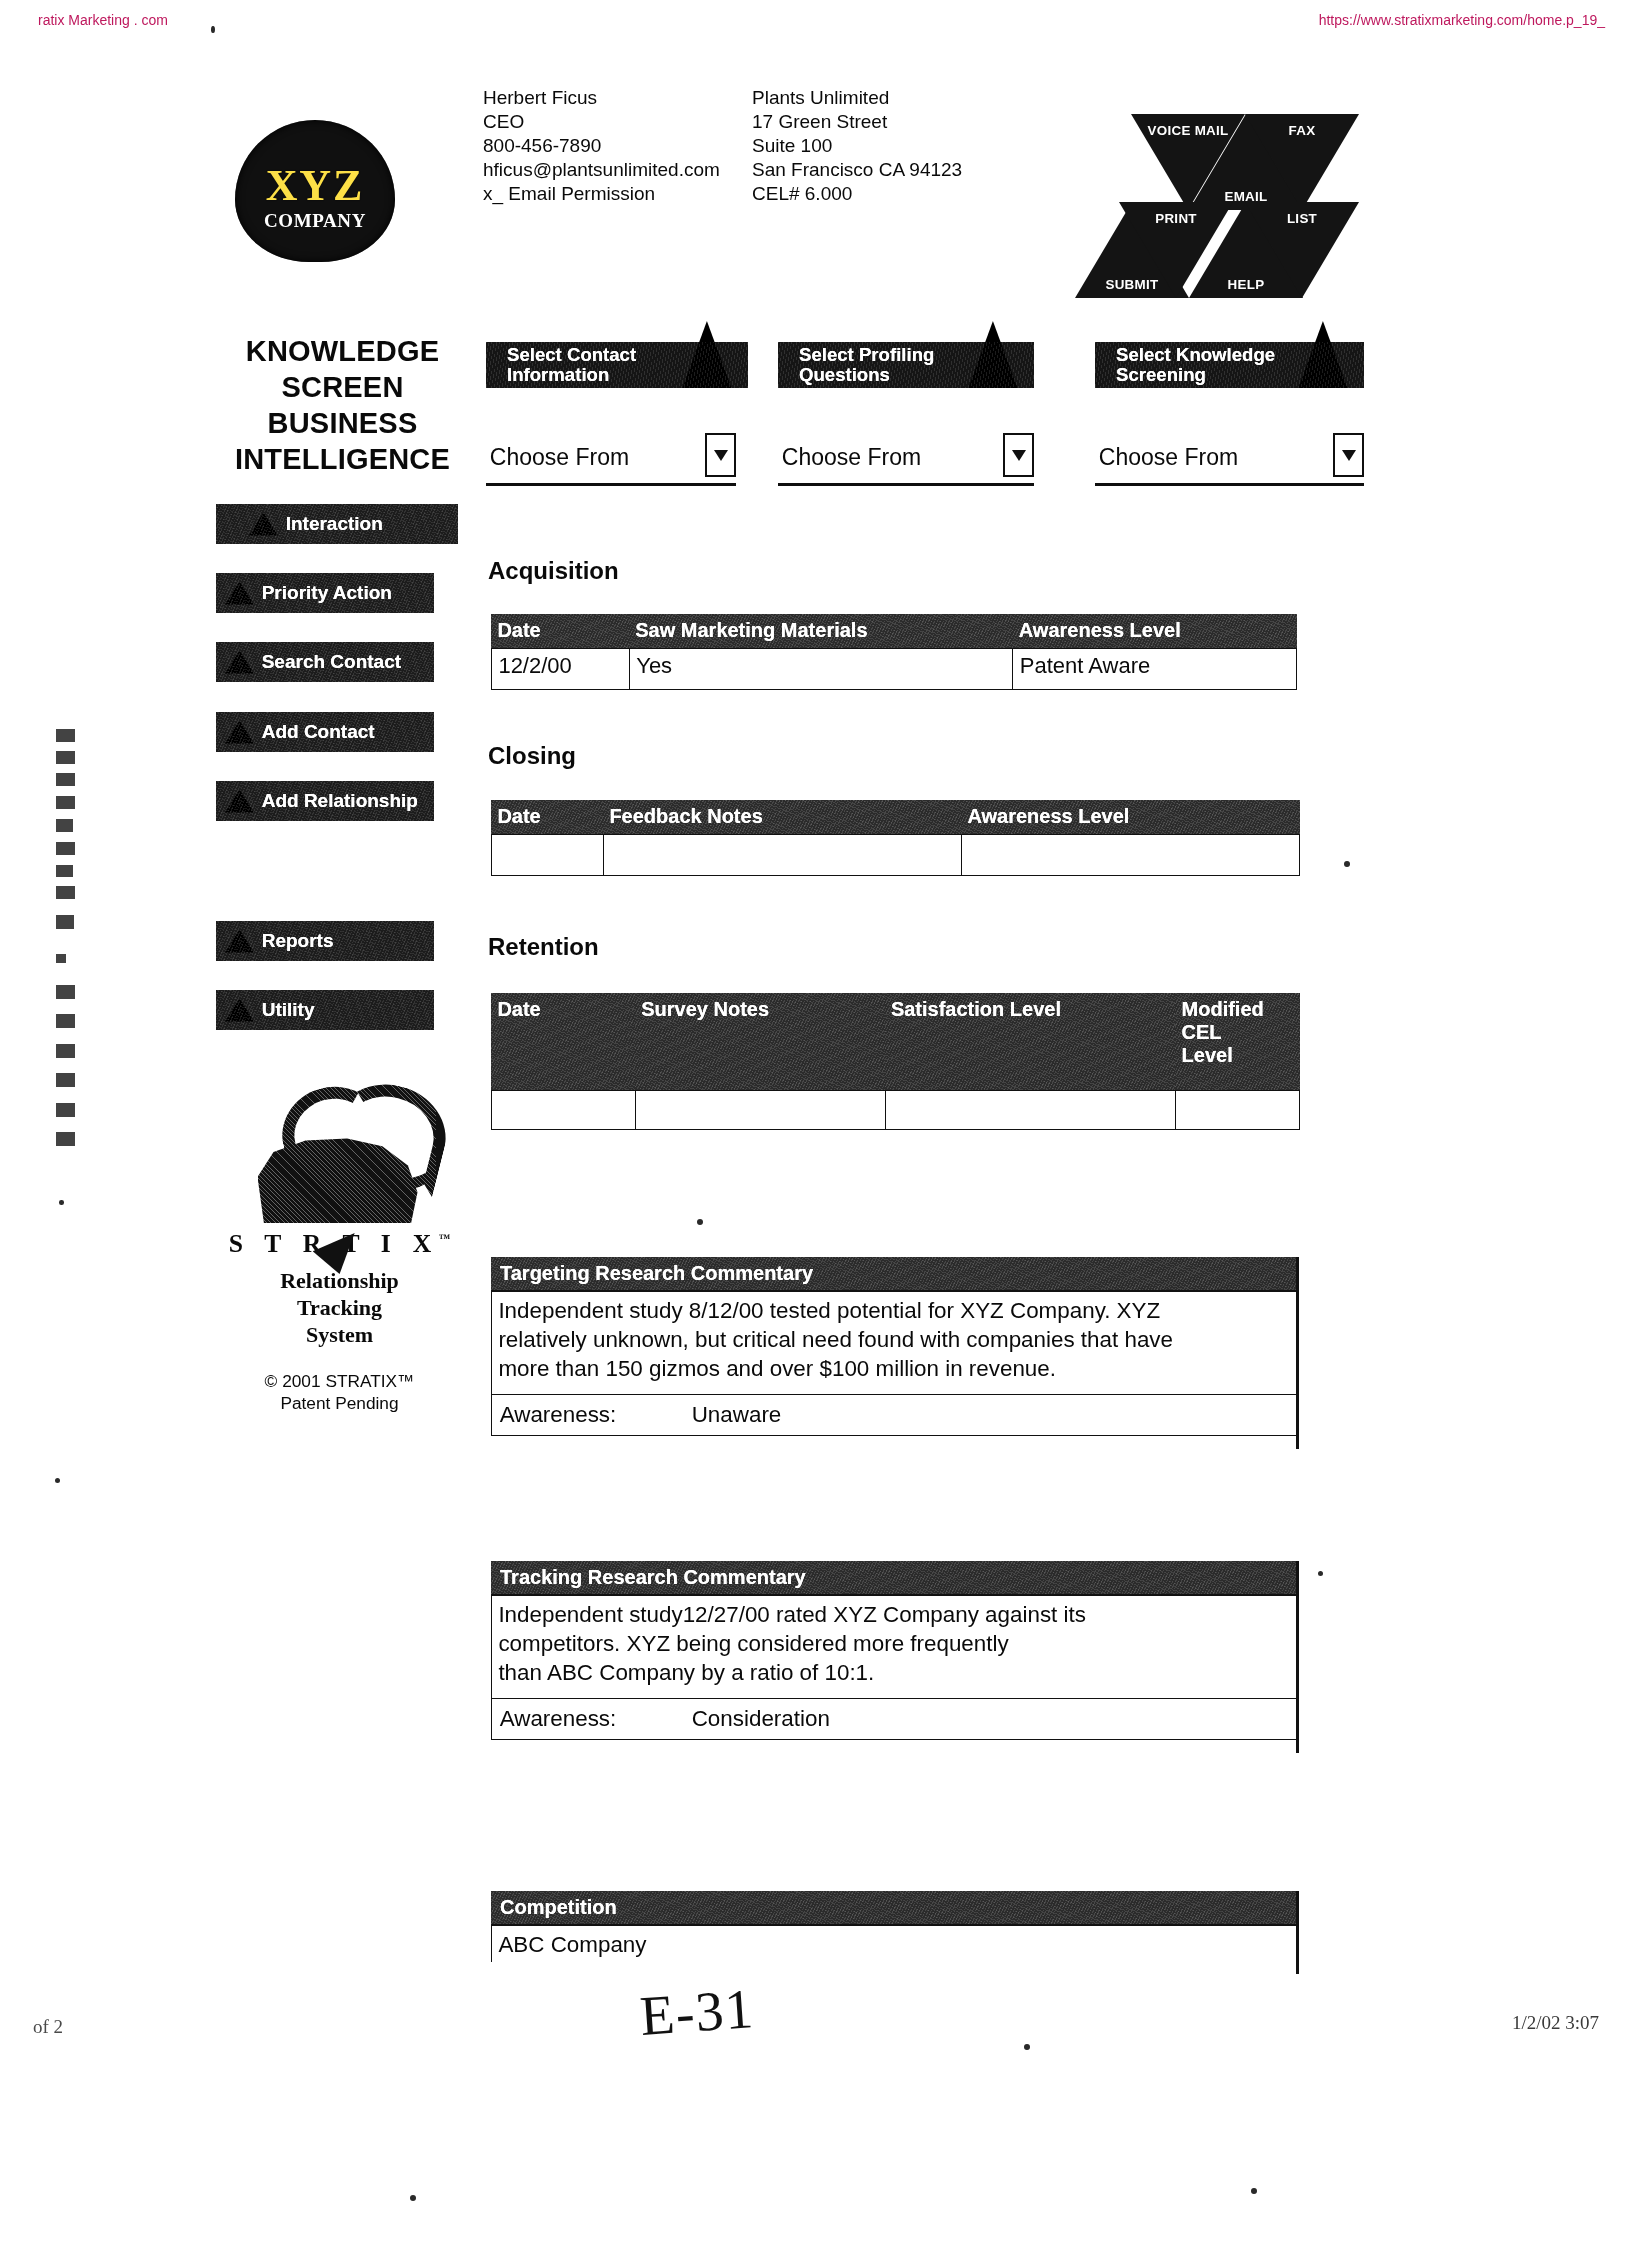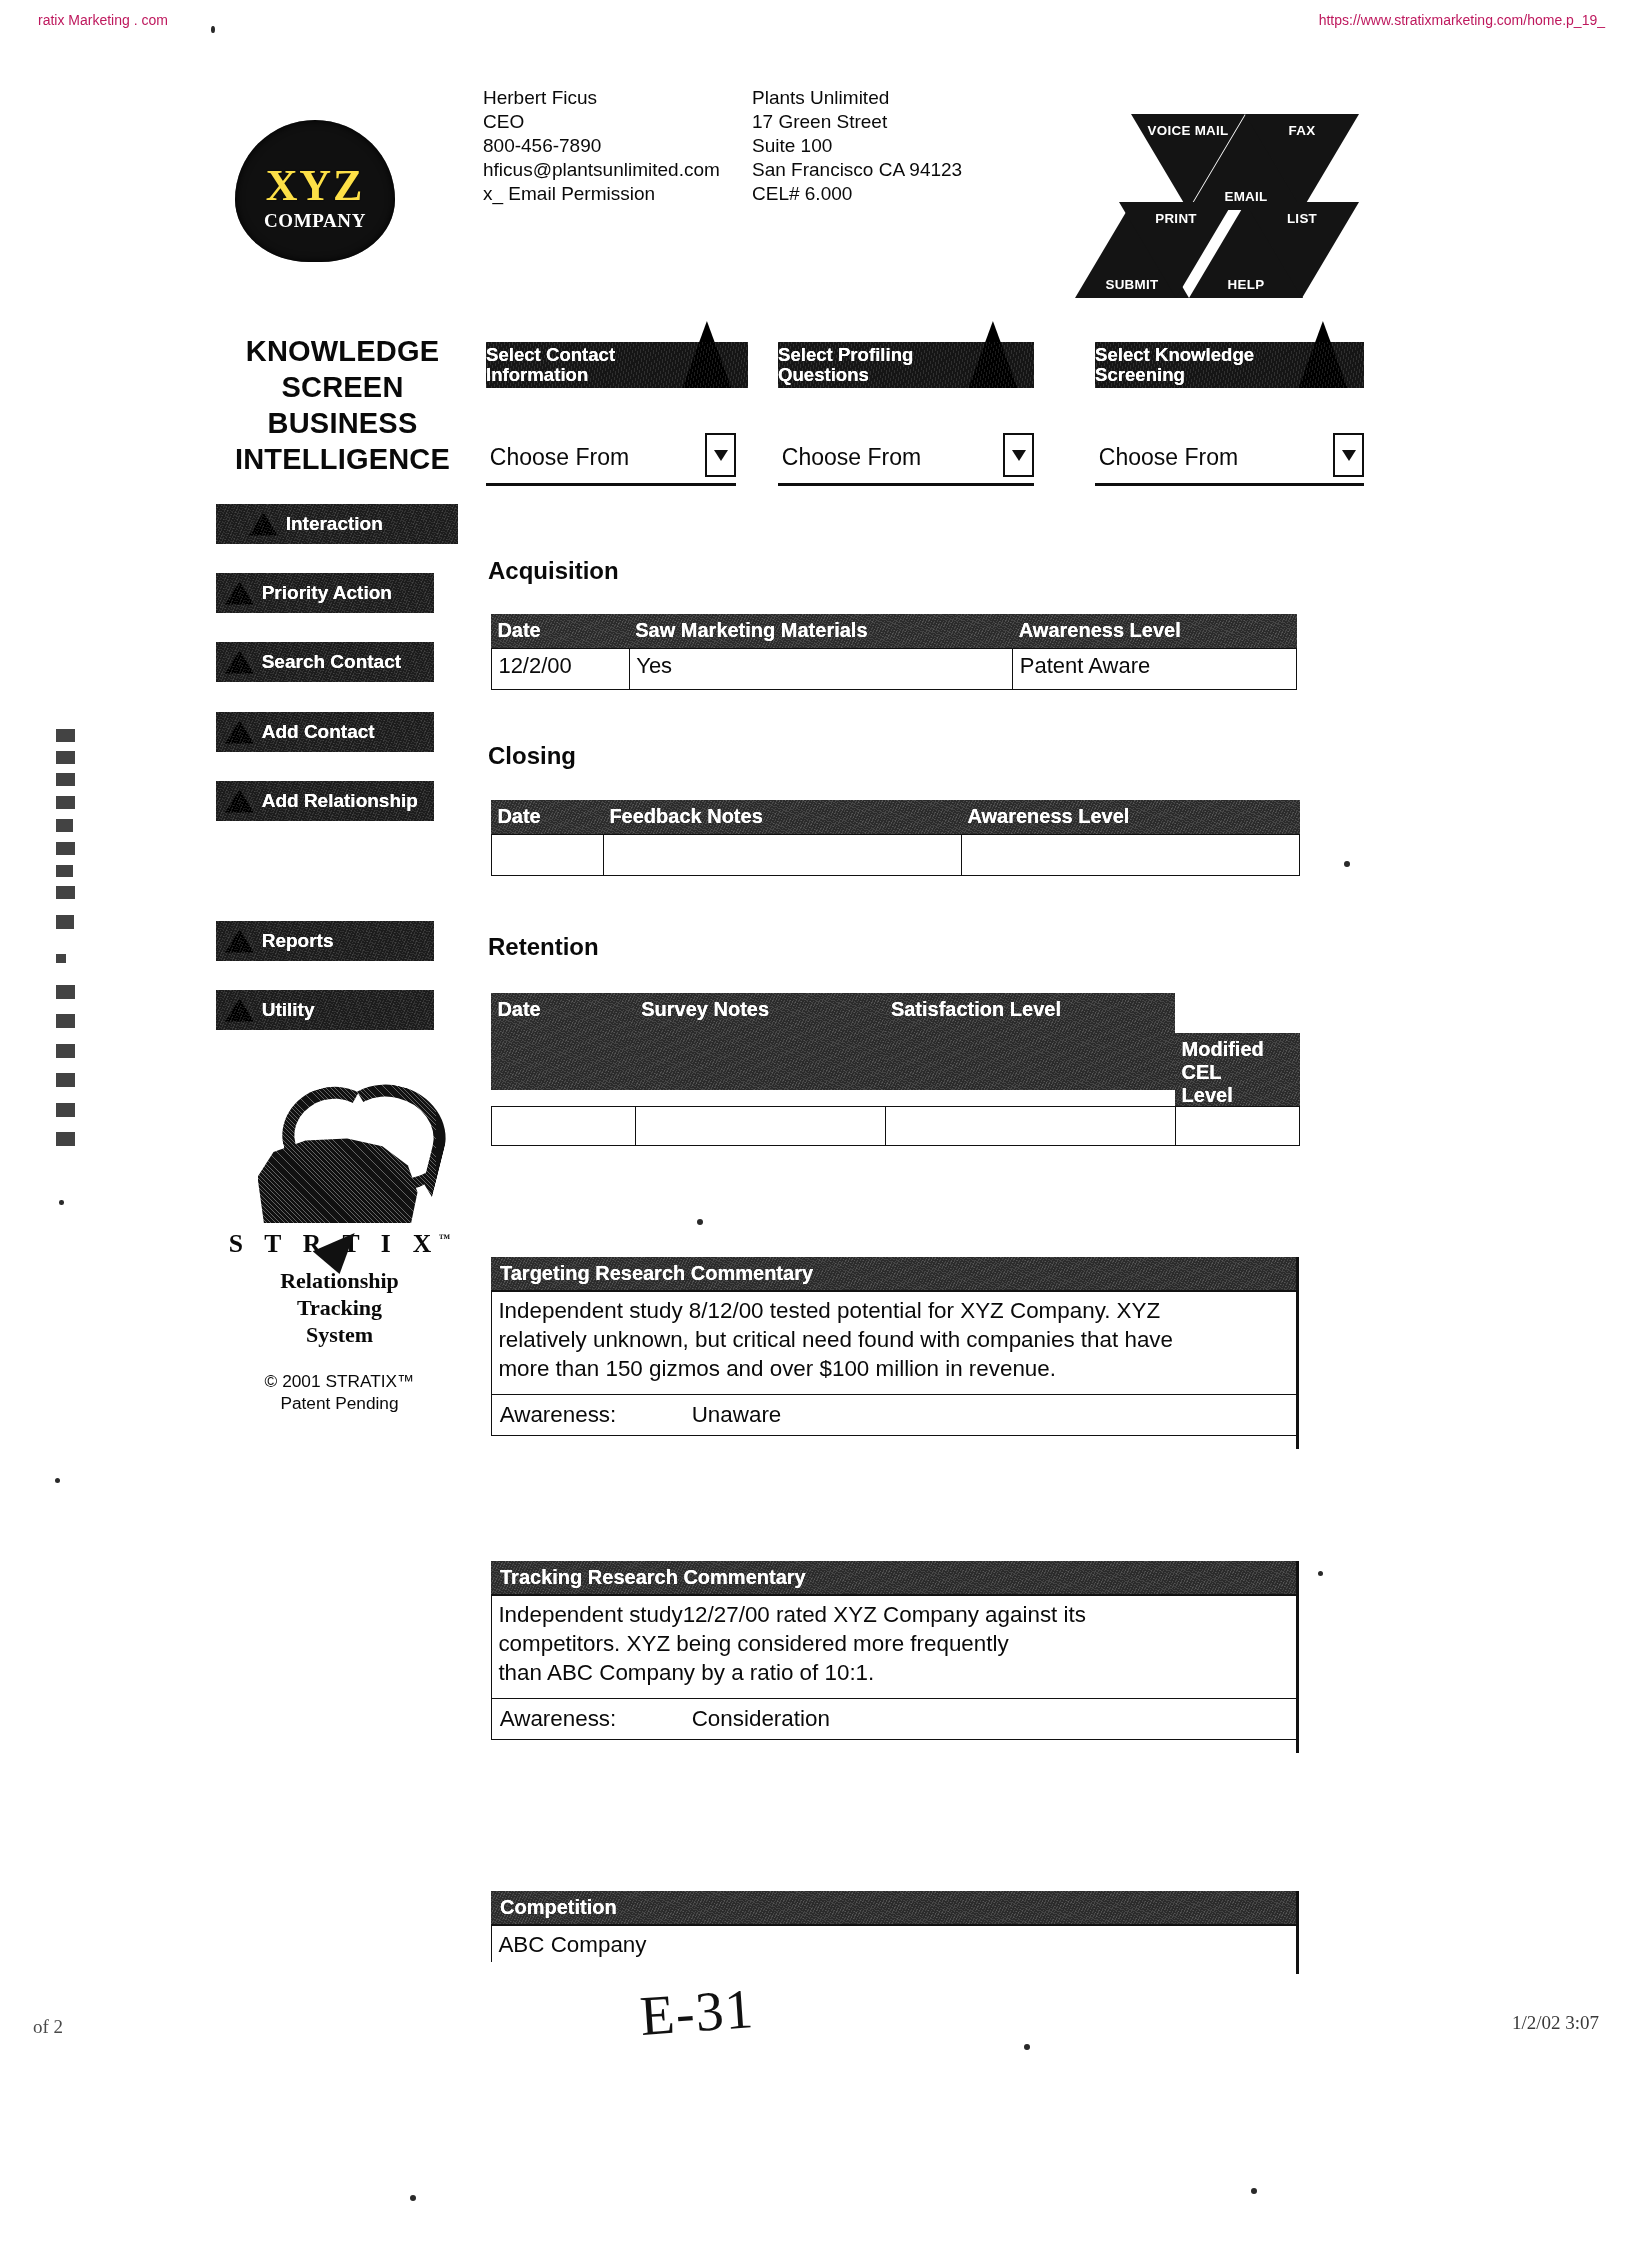--- a/index.html
+++ b/index.html
@@ -152,21 +152,21 @@
   }
   .stratix-copy{
     font-size:17.3px;line-height:22px;margin-top:22px;font-weight:400;
   }
 
   
   .selbar{
     position:absolute;height:46px;background:#151515;display:flex;align-items:center;
   }
   .selbar .slbl{
-    color:#fff;font-size:18.6px;font-weight:700;line-height:20.5px;margin-left:0;
+    color:#fff;font-size:18.6px;font-weight:700;line-height:20.5px;margin-left:21px;
     white-space:pre-line;text-shadow:0 0 0.6px #fff;
   }
   .selbar::after{
     content:"";position:absolute;inset:0;pointer-events:none;
     background:repeating-linear-gradient(100deg,rgba(255,255,255,.18) 0 0.6px,rgba(0,0,0,0) 0.6px 2.6px);
     mix-blend-mode:screen;opacity:.6;
   }
   .selbar .peak{
     position:absolute;right:16.6px;bottom:0;width:49px;height:67px;background:#000;
     clip-path:polygon(50% 0,100% 100%,0 100%);
@@ -451,21 +451,21 @@
       <div class="td" style="width:339px;height:42px;"></div>
     </div>
   </div>
 
   <div class="sect-h" style="left:488px;top:933px;">Retention</div>
   <div class="tbl" style="left:491px;top:993px;width:809px;">
     <div class="thead">
       <div class="th" style="width:144px;height:97px;">Date</div>
       <div class="th" style="width:250px;height:97px;">Survey Notes</div>
       <div class="th" style="width:291px;height:97px;">Satisfaction Level</div>
-      <div class="th" style="width:125px;height:73px;margin-top:40px;">Modified
+      <div class="th" style="width:125px;height:97px;">Modified
 CEL
 Level</div>
     </div>
     <div class="tbody">
       <div class="td" style="width:144px;height:40px;"></div>
       <div class="td" style="width:250px;height:40px;"></div>
       <div class="td" style="width:291px;height:40px;"></div>
       <div class="td" style="width:125px;height:40px;"></div>
     </div>
   </div>

